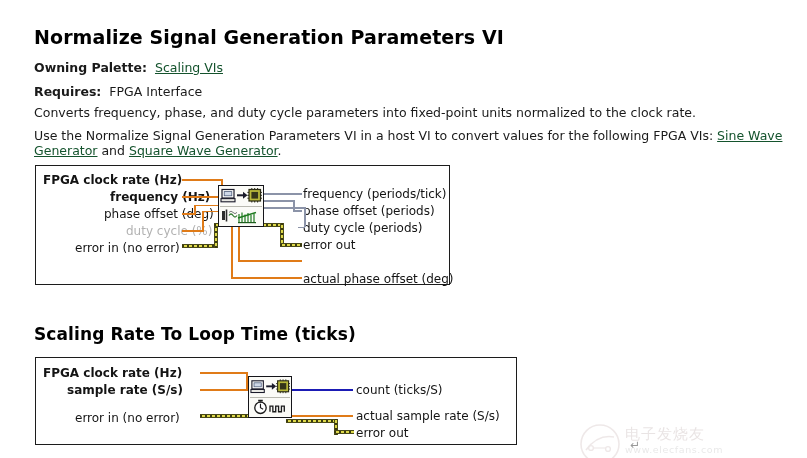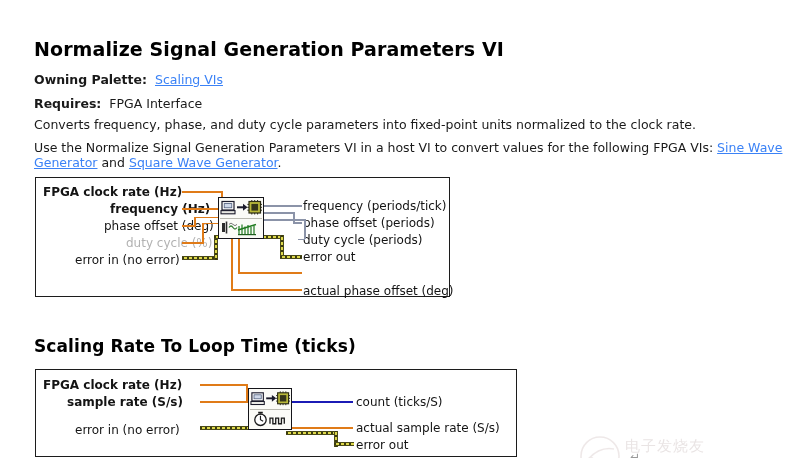--- a/index.html
+++ b/index.html
@@ -4,35 +4,35 @@
 <style>
   html,body{margin:0;padding:0;}
   body{
     width:807px;height:458px;
     background:#ffffff;
     font-family:"DejaVu Sans","Liberation Sans",sans-serif;
     color:#000000;
     overflow:hidden;
     position:relative;
   }
-  .page{position:absolute;left:0;top:16px;width:807px;height:376px;text-decoration:underline;}
+  .page{position:absolute;left:0;top:4px;width:807px;height:376px;text-decoration:underline;}
 
   
   .title{
     position:absolute;left:34px;top:22px;
     font-size:19px;font-weight:bold;letter-spacing:.1px;
     color:#000;white-space:nowrap;
   }
   .metaline{
     position:absolute;left:34px;
     font-size:12.5px;white-space:nowrap;color:#1a1a1a;
   }
   .metaline .lbl{font-weight:bold;}
   .metaline .val{font-weight:normal;}
-  .lnk{color:#3b82f6;text-decoration:underline;}
+  .lnk{color:#14532d;text-decoration:underline;}
   .para{
     position:absolute;left:34px;
     font-size:12.5px;color:#1a1a1a;line-height:15px;
   }
 
   
   .frame{position:absolute;border:1.5px solid #1c1c1c;background:#fff;}
 
   
   .lab{

